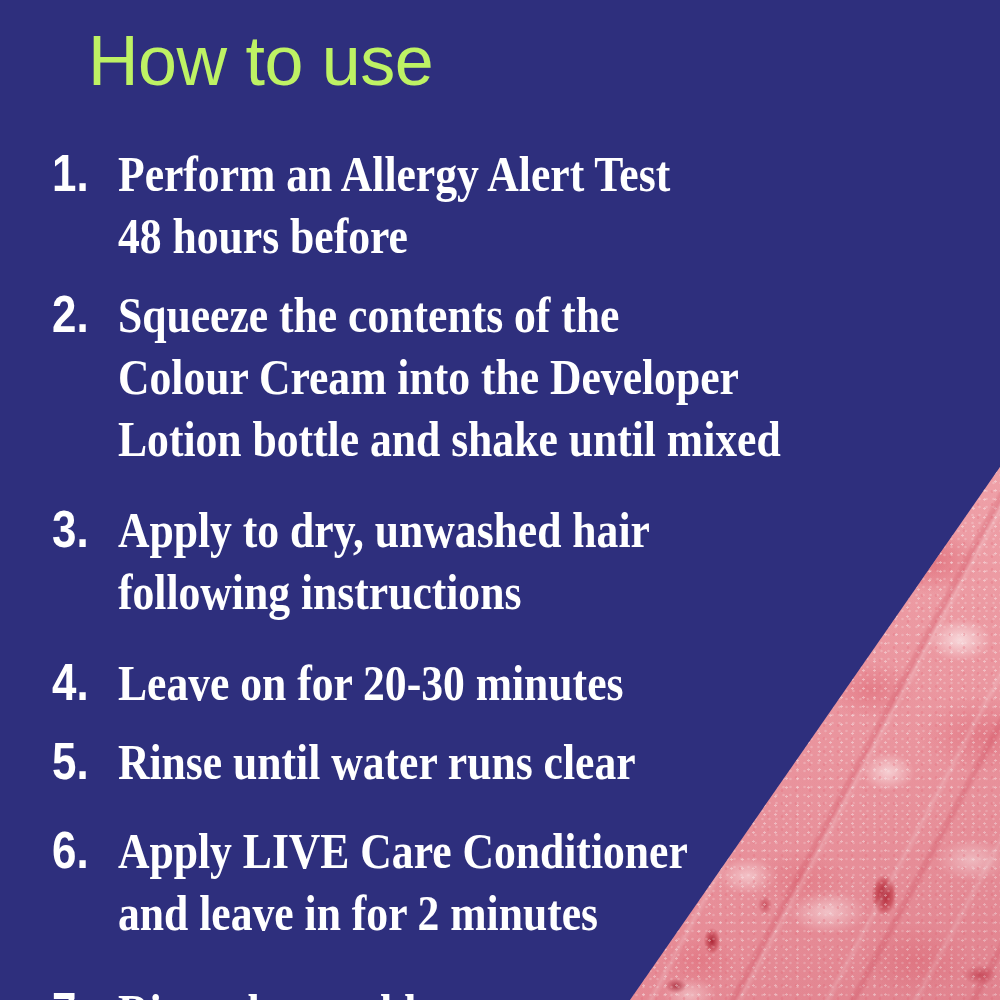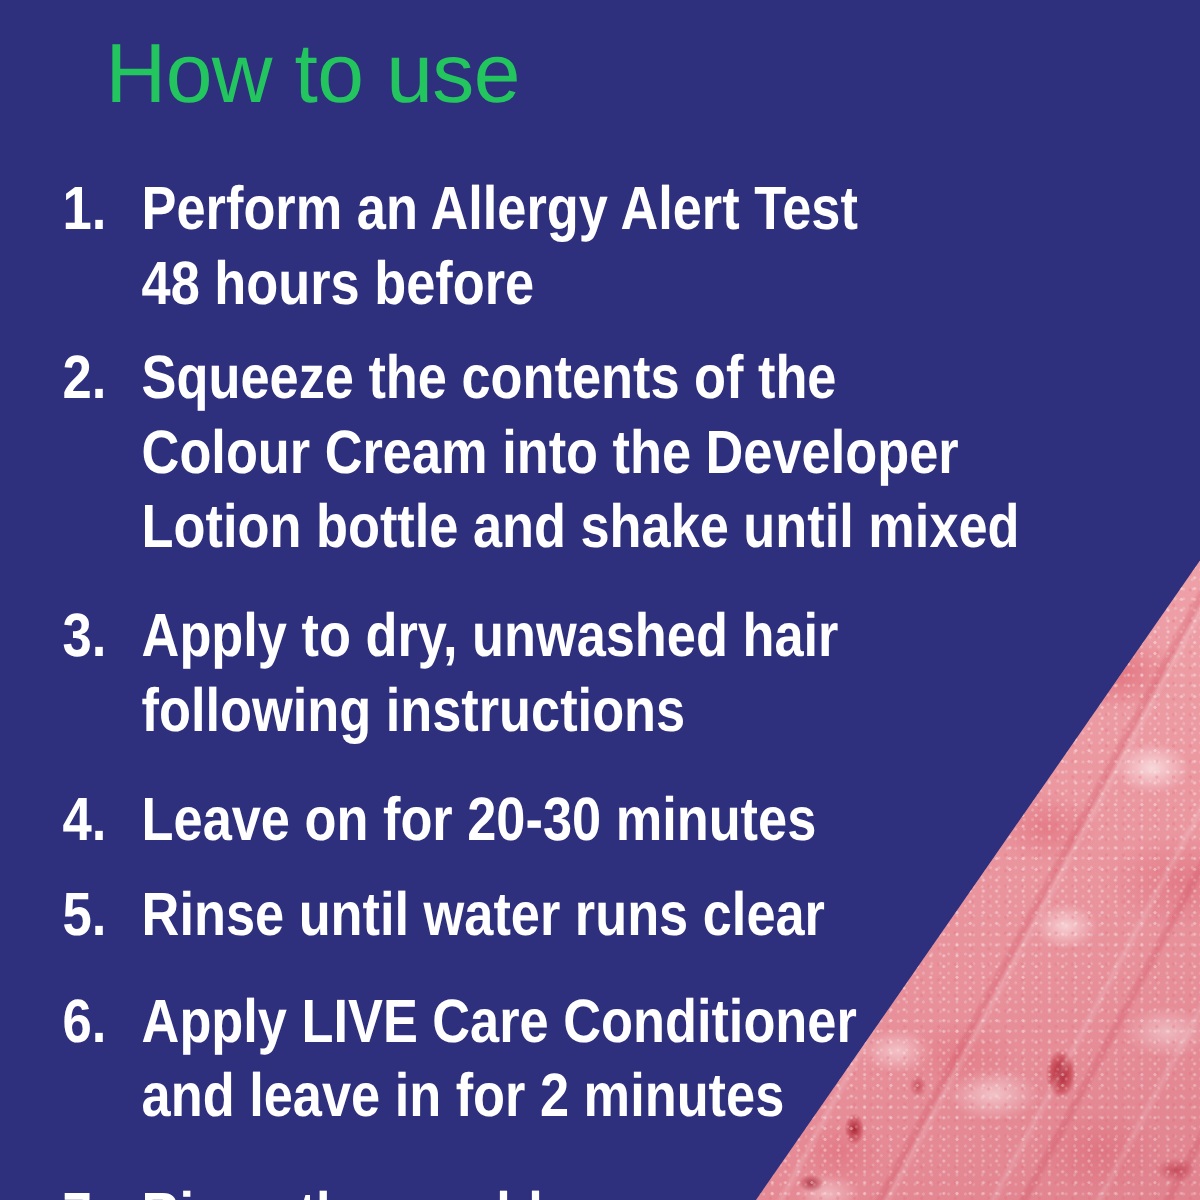--- a/index.html
+++ b/index.html
@@ -110,21 +110,21 @@
     height: 1000px;
   }
 
   #title {
     position: absolute;
     left: 88px;
     top: 26px;
     font-size: 70px;
     font-weight: 400;
     letter-spacing: -0.5px;
-    color: #22c55e;
+    color: #bef264;
     line-height: 1;
     white-space: nowrap;
   }
 
   #steps-list {
     position: absolute;
     left: 52px;
     top: 143px;
     width: 900px;
   }
@@ -141,20 +141,21 @@
     font-size: 51px;
     font-weight: 700;
     line-height: 62px;
     font-stretch: condensed;
     transform: scaleX(0.86);
     transform-origin: left center;
     white-space: nowrap;
   }
   .step-lines {
     flex: 1 1 auto;
+    font-family: Liberation Serif, serif;
   }
   .step-line {
     color: #ffffff;
     font-size: 51px;
     font-weight: 700;
     line-height: 62px;
     font-stretch: condensed;
     transform: scaleX(0.855);
     transform-origin: left center;
     white-space: nowrap;

